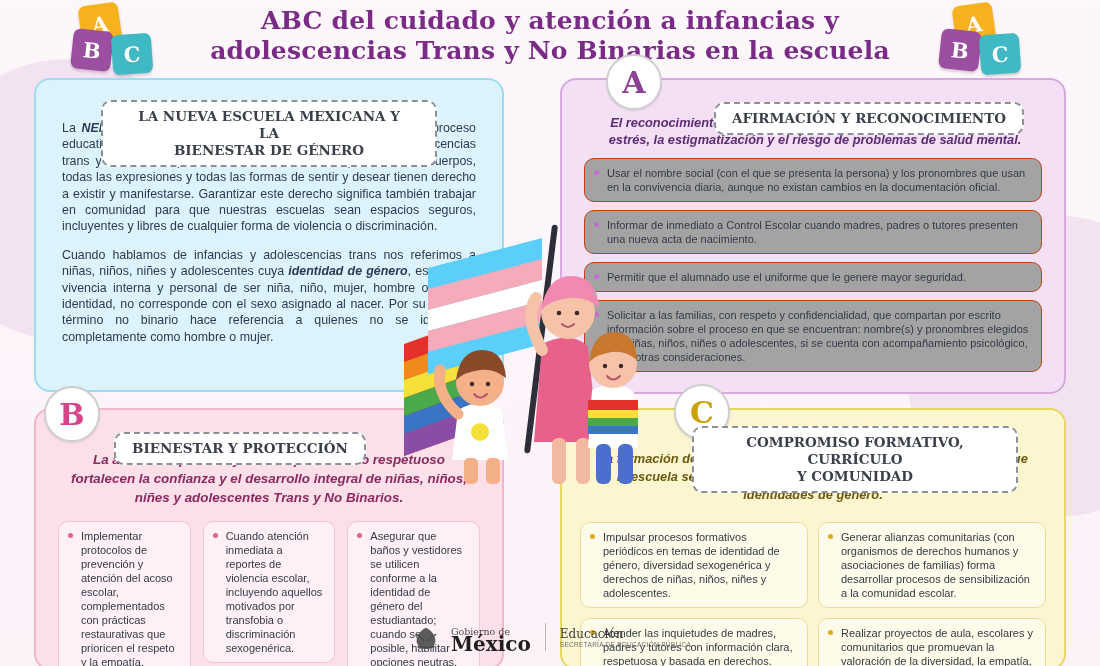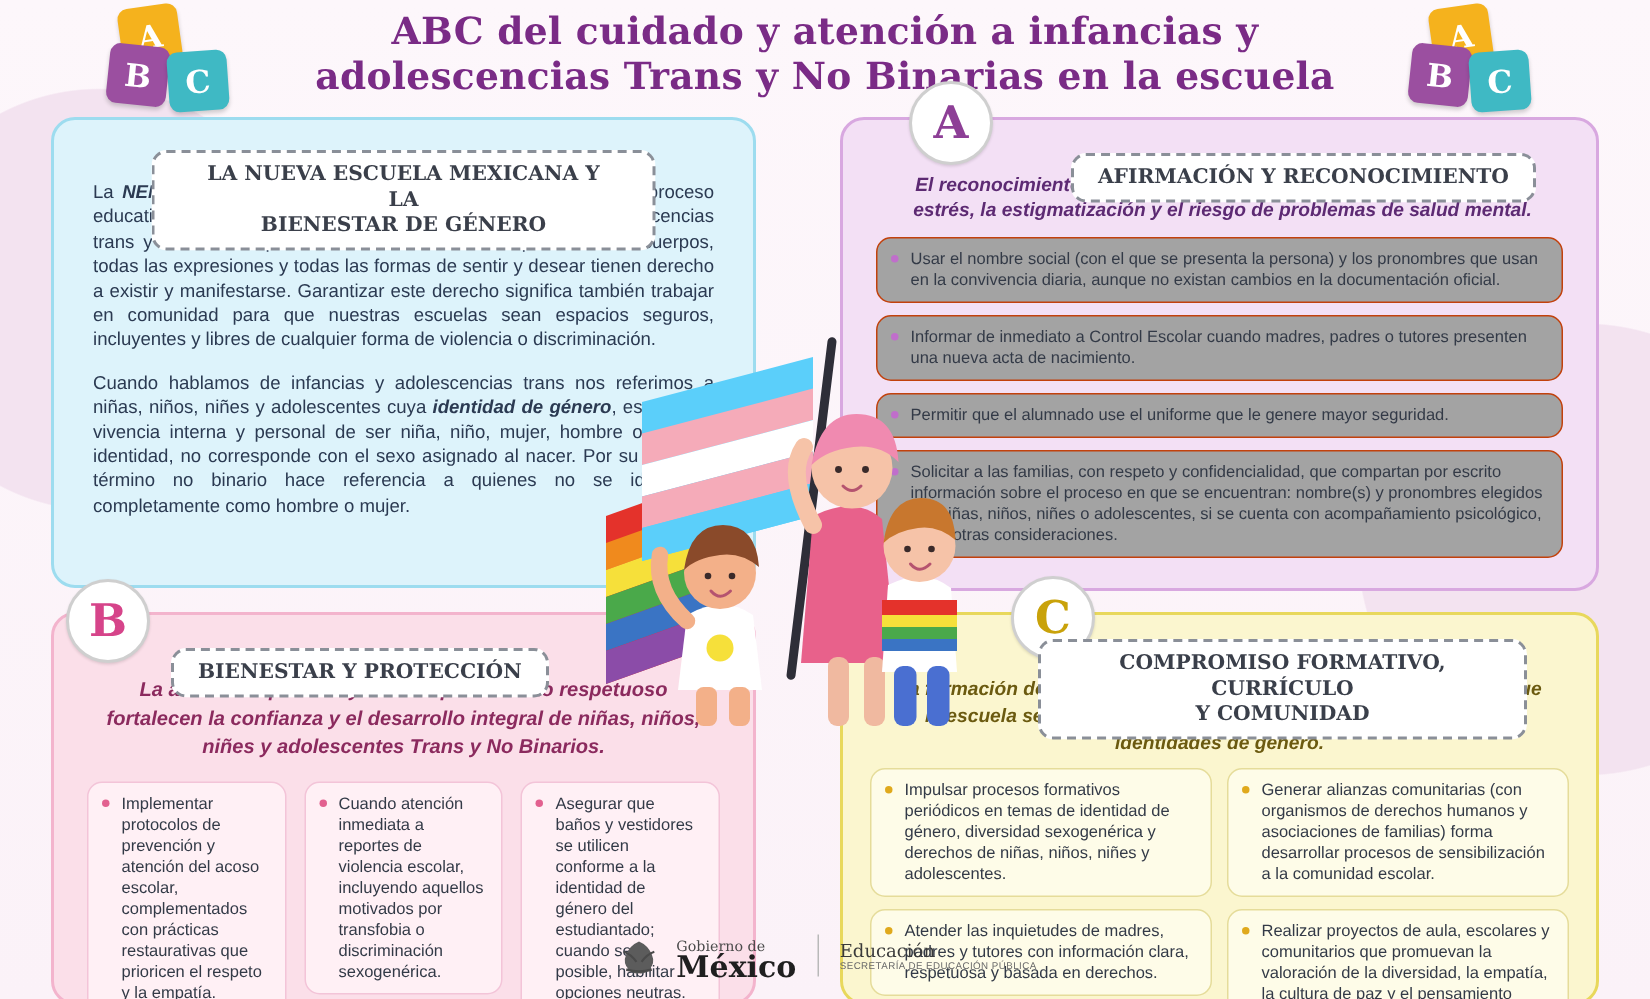--- a/index.html
+++ b/index.html
@@ -122,21 +122,21 @@
   .p-c .intro{color:#6b5a10;padding:40px 30px 8px 30px;font-size:12.8px;line-height:18px;}
 
   .bullet-card{
     background:#fff;border-radius:10px;
     padding:7px 12px 7px 22px;
     position:relative;
     font-size:11px;line-height:14px;color:#333a47;
     margin:0 0 8px 0;
   }
   .p-a .bullet-card{background:#a3a3a3;border:1px solid #c2410c;}
-  .p-c .bullet-card{background:#fefce8;border:1px solid #e5dc9a;}
+  .p-c .bullet-card{background:#fefce8;border:1px solid #e5dc9a;margin-top:10px;}
   .p-b .bullet-card{background:#fff0f5;border:1px solid #f3c4d8;}
   .bullet-card:before{
     content:"";position:absolute;left:9px;top:11px;
     width:5px;height:5px;border-radius:50%;
   }
   .p-a .bullet-card:before{background:#c06ecb;}
   .p-c .bullet-card:before{background:#e0a91c;}
   .p-b .bullet-card:before{background:#e2608f;}
   .p-a .bullets{padding:0 22px;}
   .p-c .cols{display:flex;gap:10px;padding:0 18px;}

